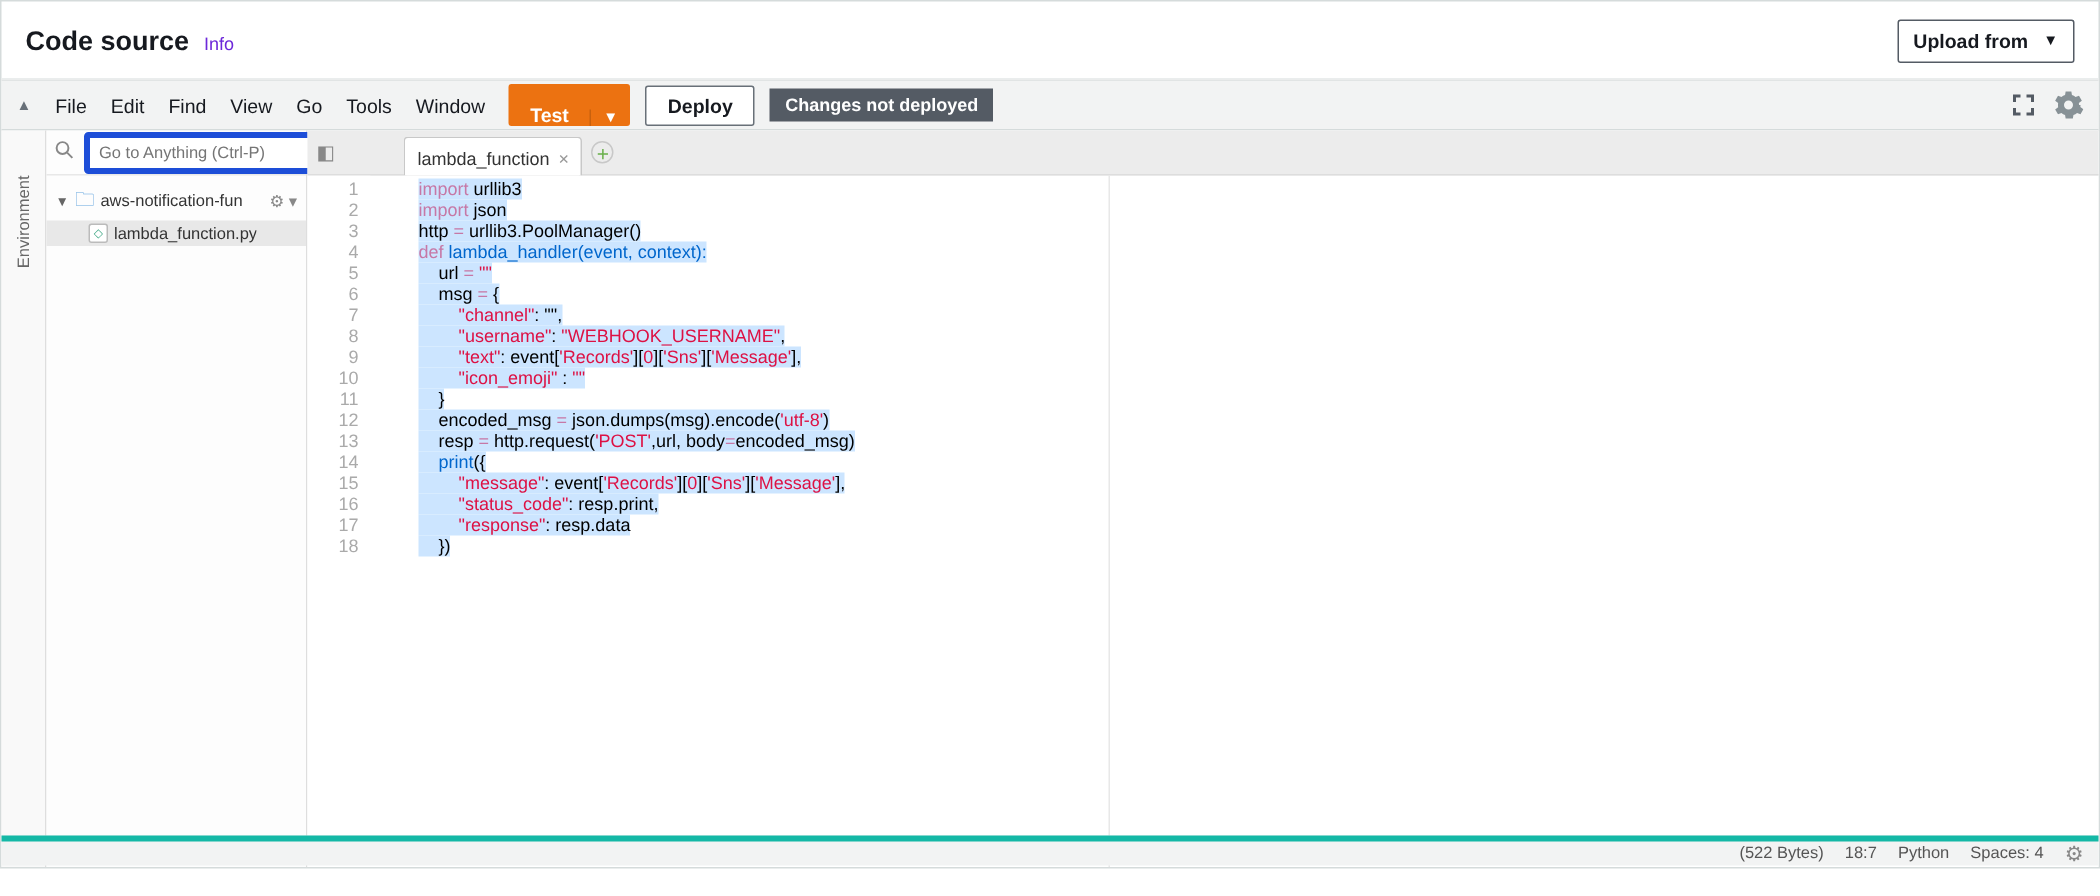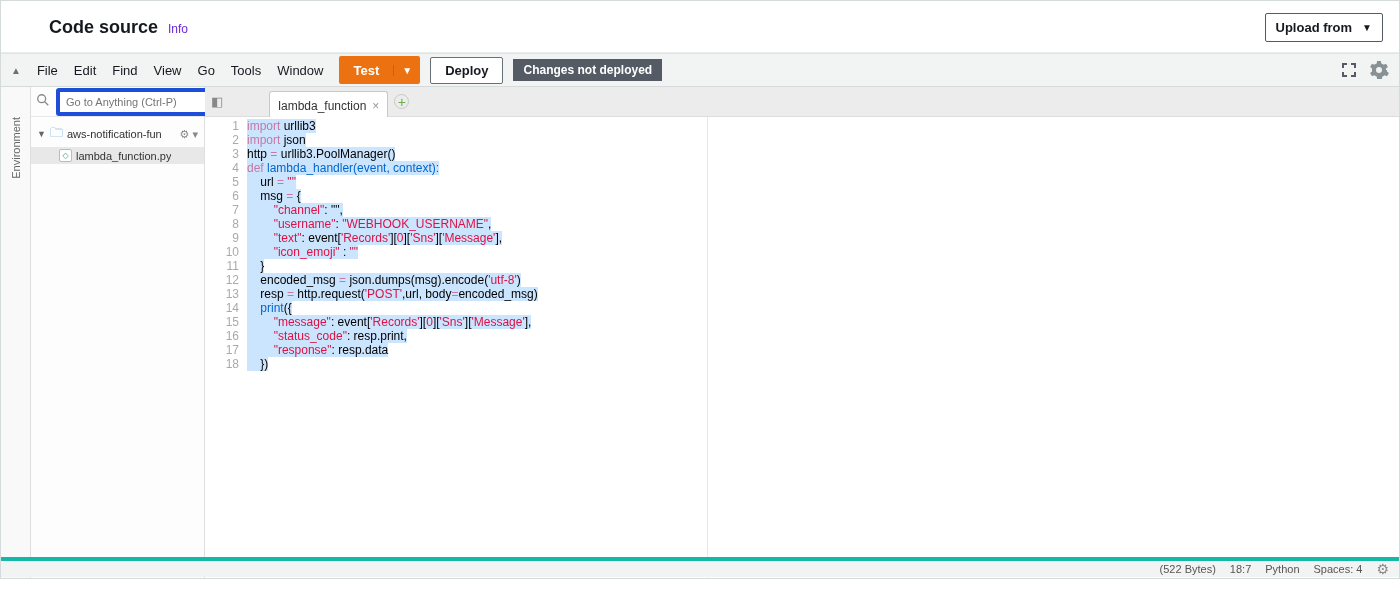--- a/index.html
+++ b/index.html
@@ -1,32 +1,32 @@
 <!DOCTYPE html>
 <html><head>
 <meta charset="utf-8">
 <style>
 * { margin: 0; padding: 0; box-sizing: border-box; font-family: Arial, Helvetica, sans-serif; }
 body { width: 1400px; height: 597px; background: #fff; overflow: hidden; }
 
 .panel { border: 1px solid #d5dbdb; }
 
 .header { display: flex; align-items: center; justify-content: space-between; padding: 12px 16px 10px 16px; border-bottom: 1px solid #eaeded; }
-.header-left { display: flex; align-items: baseline; gap: 10px; margin-left: 32px; }
+.header-left { display: flex; align-items: baseline; gap: 10px; }
 .title { font-size: 18px; font-weight: 700; color: #16191f; }
 .info { font-size: 12px; color: #6d28d9; cursor: pointer; }
 .upload-btn { border: 1px solid #545b64; background: #fff; padding: 6px 10px; font-size: 13px; color: #16191f; display: inline-flex; align-items: center; gap: 10px; cursor: pointer; border-radius: 2px; font-weight: 700; }
 .upload-btn .tri { font-size: 10px; }
 
 .toolbar { display: flex; align-items: center; background: #f2f3f3; border-top: 1px solid #e1e4e4; border-bottom: 1px solid #d5dbdb; height: 34px; padding: 0 10px; gap: 16px; }
 .toolbar-left { display: flex; align-items: center; gap: 16px; flex: 1; }
 .collapse-tri { font-size: 10px; color: #687078; cursor: pointer; }
 .menu-item { font-size: 13px; color: #16191f; cursor: pointer; }
 .actions { display: flex; align-items: center; gap: 10px; }
-.test-btn { display: flex; align-items: center; background: #ec7211; color: #fff; border-radius: 2px; overflow: hidden; height: 28px; }
+.test-btn { display: flex; align-items: flex-end; background: #ec7211; color: #fff; border-radius: 2px; overflow: hidden; height: 28px; }
 .test-btn .main { padding: 0 14px; font-size: 13px; font-weight: 700; cursor: pointer; }
 .test-btn .drop { padding: 0 8px; border-left: 1px solid rgba(0,0,0,0.15); font-size: 10px; cursor: pointer; }
 .deploy-btn { border: 1px solid #687078; background: #fff; padding: 5px 14px; font-size: 13px; font-weight: 700; color: #16191f; cursor: pointer; border-radius: 2px; }
 .status-pill { background: #545b64; color: #fff; font-size: 12px; padding: 4px 10px; border-radius: 0; font-weight: 700; }
 .toolbar-right { display: flex; align-items: center; gap: 12px; }
 .icon-btn { color: #545b64; cursor: pointer; display: flex; align-items: center; }
 
 .ide { display: flex; height: calc(597px - 52px - 34px - 20px); }
 .side-tab { width: 30px; background: #f9f9f9; border-right: 1px solid #dedede; display: flex; flex-direction: column; align-items: center; padding-top: 30px; }
 .side-tab-label { writing-mode: vertical-rl; transform: rotate(180deg); font-size: 11px; color: #666; }
@@ -48,21 +48,21 @@
 .editor-area { flex: 1; display: flex; flex-direction: column; background: #fff; }
 .tabs-bar { height: 30px; display: flex; align-items: center; background: #ececec; border-bottom: 1px solid #ddd; padding: 0 6px; gap: 6px; }
 .toggle-ic { color: #888; font-size: 13px; cursor: pointer; }
 .tab { background: #fff; border: 1px solid #c8c8c8; border-bottom: none; padding: 4px 8px; font-size: 12px; color: #333; display: flex; align-items: flex-end; gap: 6px; border-radius: 3px 3px 0 0; cursor: pointer; height: 26px; margin-top: 4px; margin-left: 40px; }
 .tab-close { color: #999; font-size: 12px; cursor: pointer; }
 .add-tab { color: #6ab04c; font-size: 14px; cursor: pointer; border: 1px solid #c8c8c8; border-radius: 50%; width: 15px; height: 15px; display: inline-flex; align-items: center; justify-content: center; line-height: 1; }
 
 .code-wrap { flex: 1; display: flex; font-family: "Courier New", monospace; font-size: 12px; line-height: 14px; overflow: hidden; position: relative; }
 .gutter { width: 42px; text-align: right; padding-right: 8px; color: #aaa; padding-top: 2px; background: #fff; }
 .gutter div { height: 14px; }
-.code-lines { flex: 1; padding-top: 2px; position: relative; }
+.code-lines { flex: 1; padding-top: 2px; position: relative; margin-left: 32px; }
 .line { height: 14px; white-space: pre; }
 .sel { background: #cce5ff; display: inline-block; }
 .kw { color: #c678a6; }
 .fn { color: #0066cc; }
 .str { color: #d14; }
 .num { color: #d14; }
 .def { color: #c678a6; }
 .vsplit { position: absolute; top: 0; left: 460px; width: 1px; bottom: 0; background: #e8e8e8; }
 
 .status-bar { position: absolute; bottom: 20px; left: 1px; right: 1px; height: 20px; background: #f2f3f3; border-top: 4px solid #14b8a6; display: flex; align-items: center; justify-content: flex-end; padding: 0 10px; gap: 14px; font-size: 11px; color: #555; }

